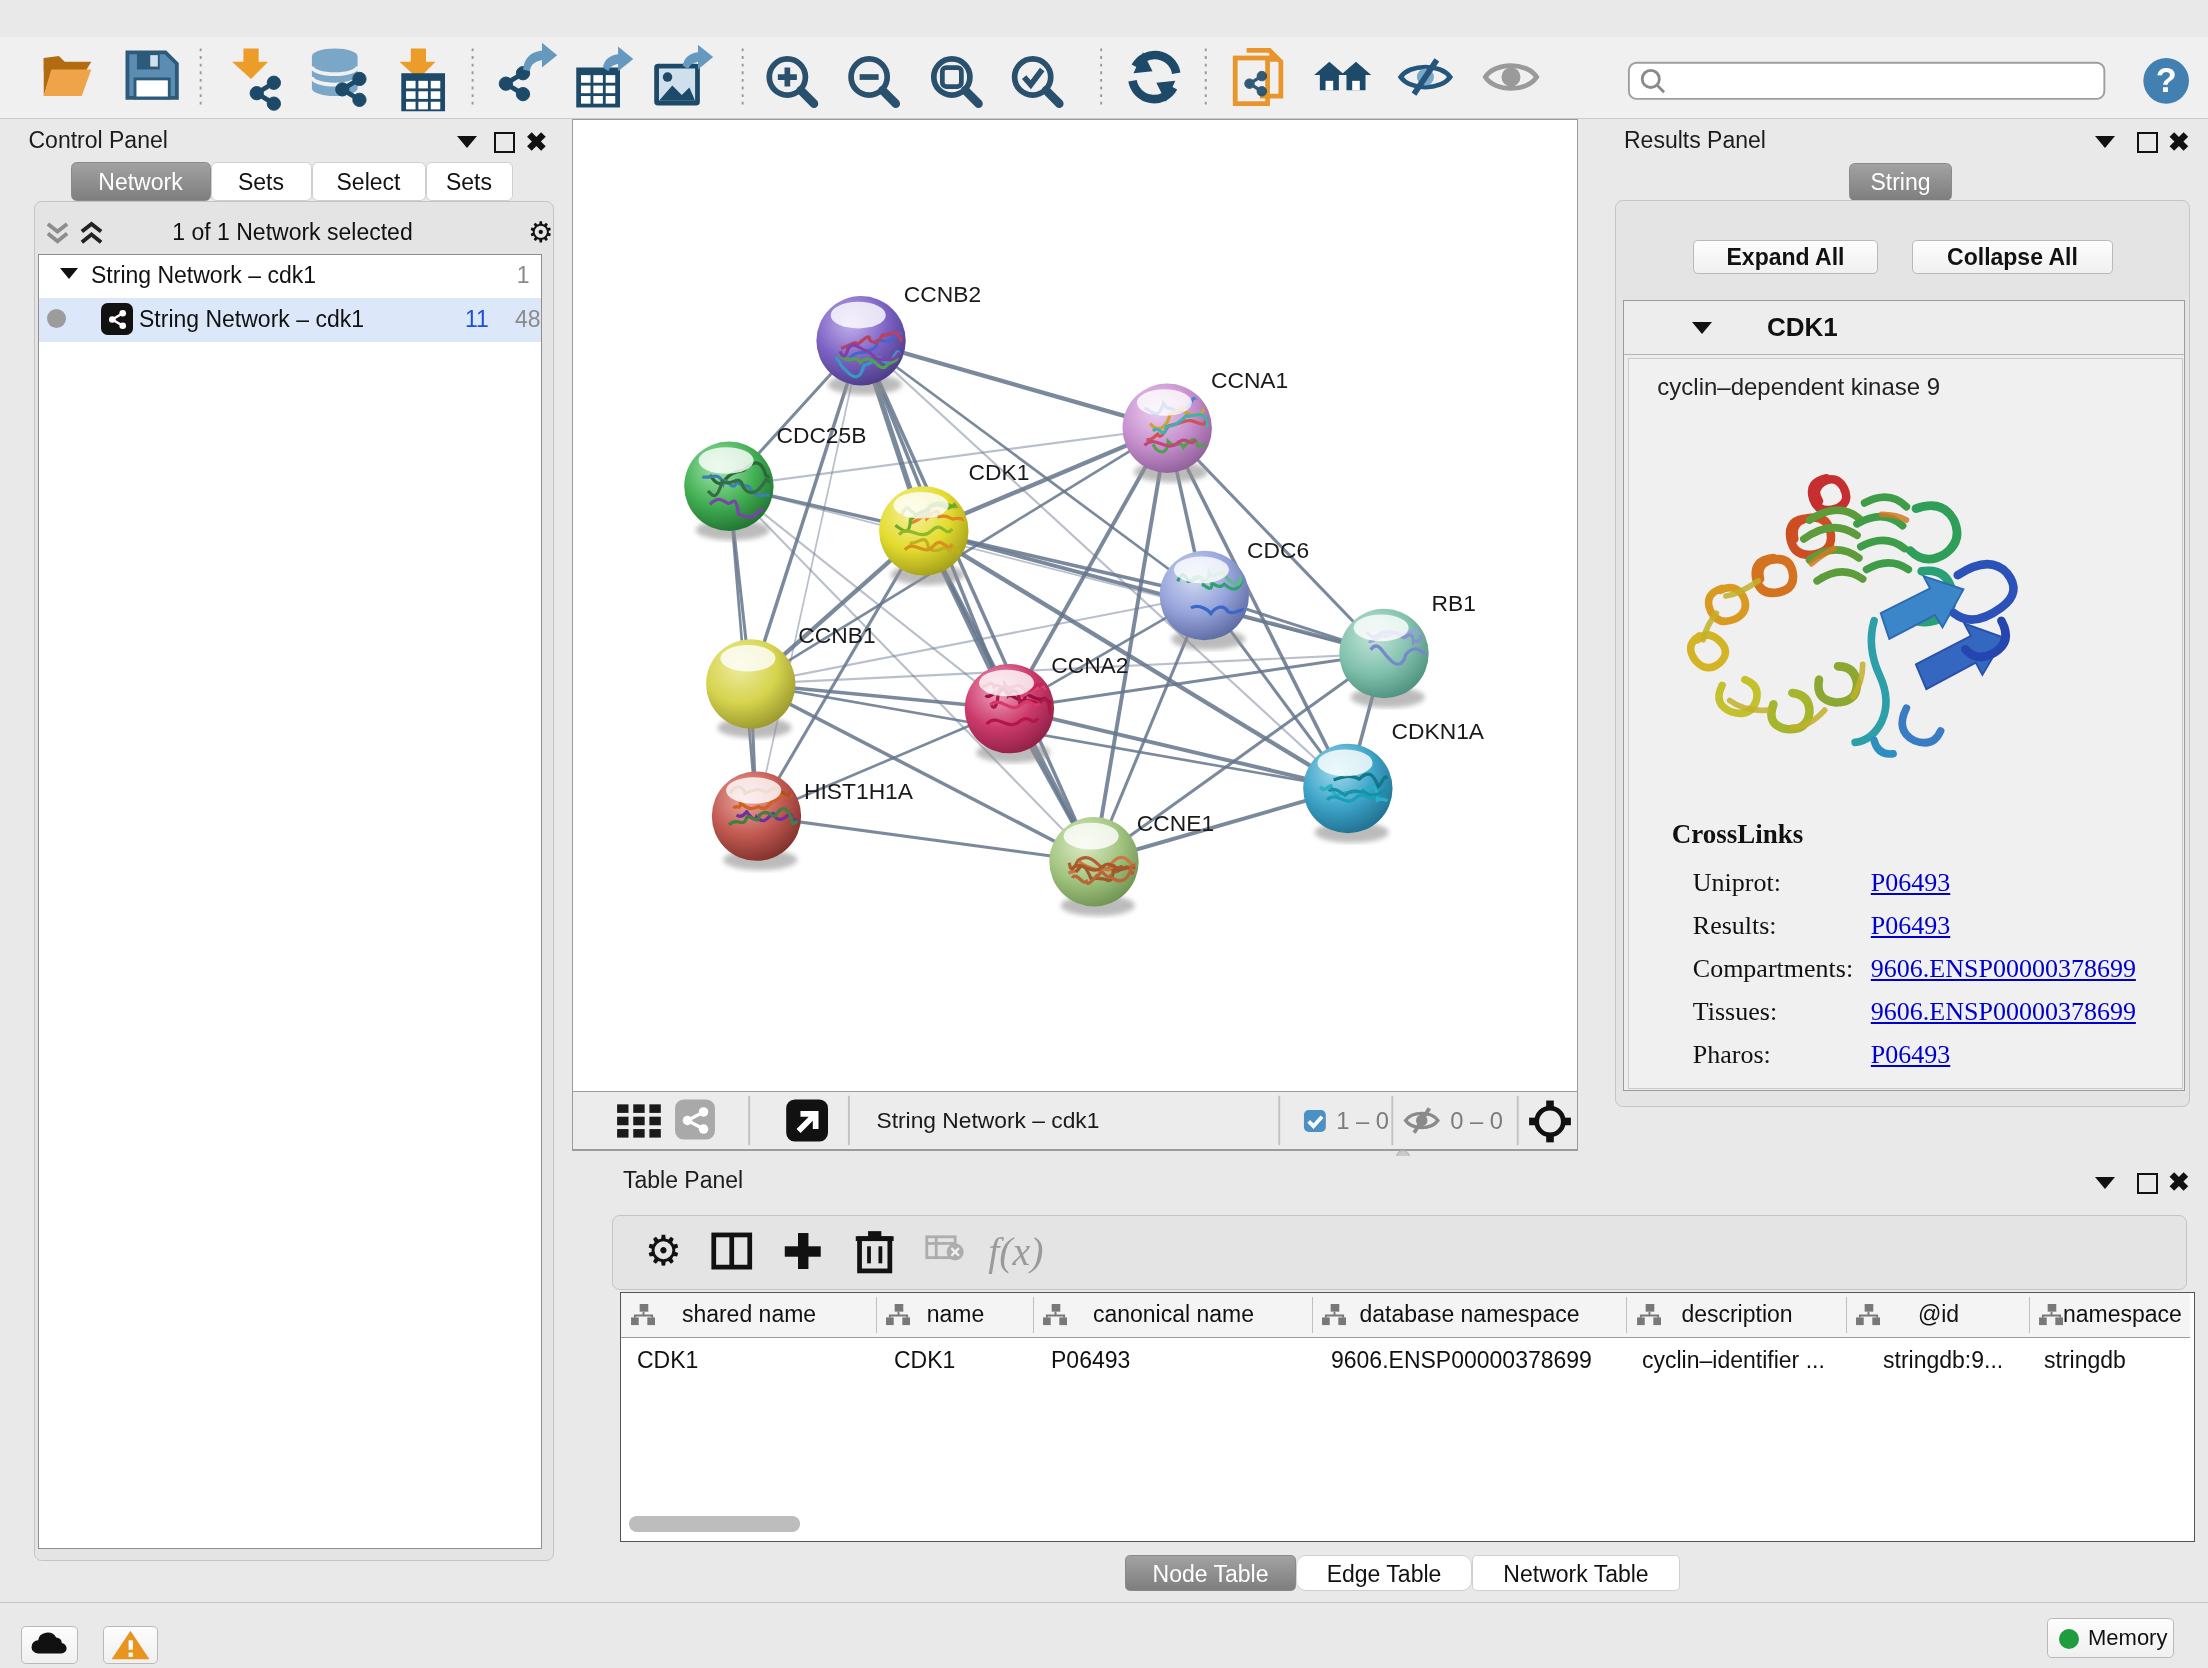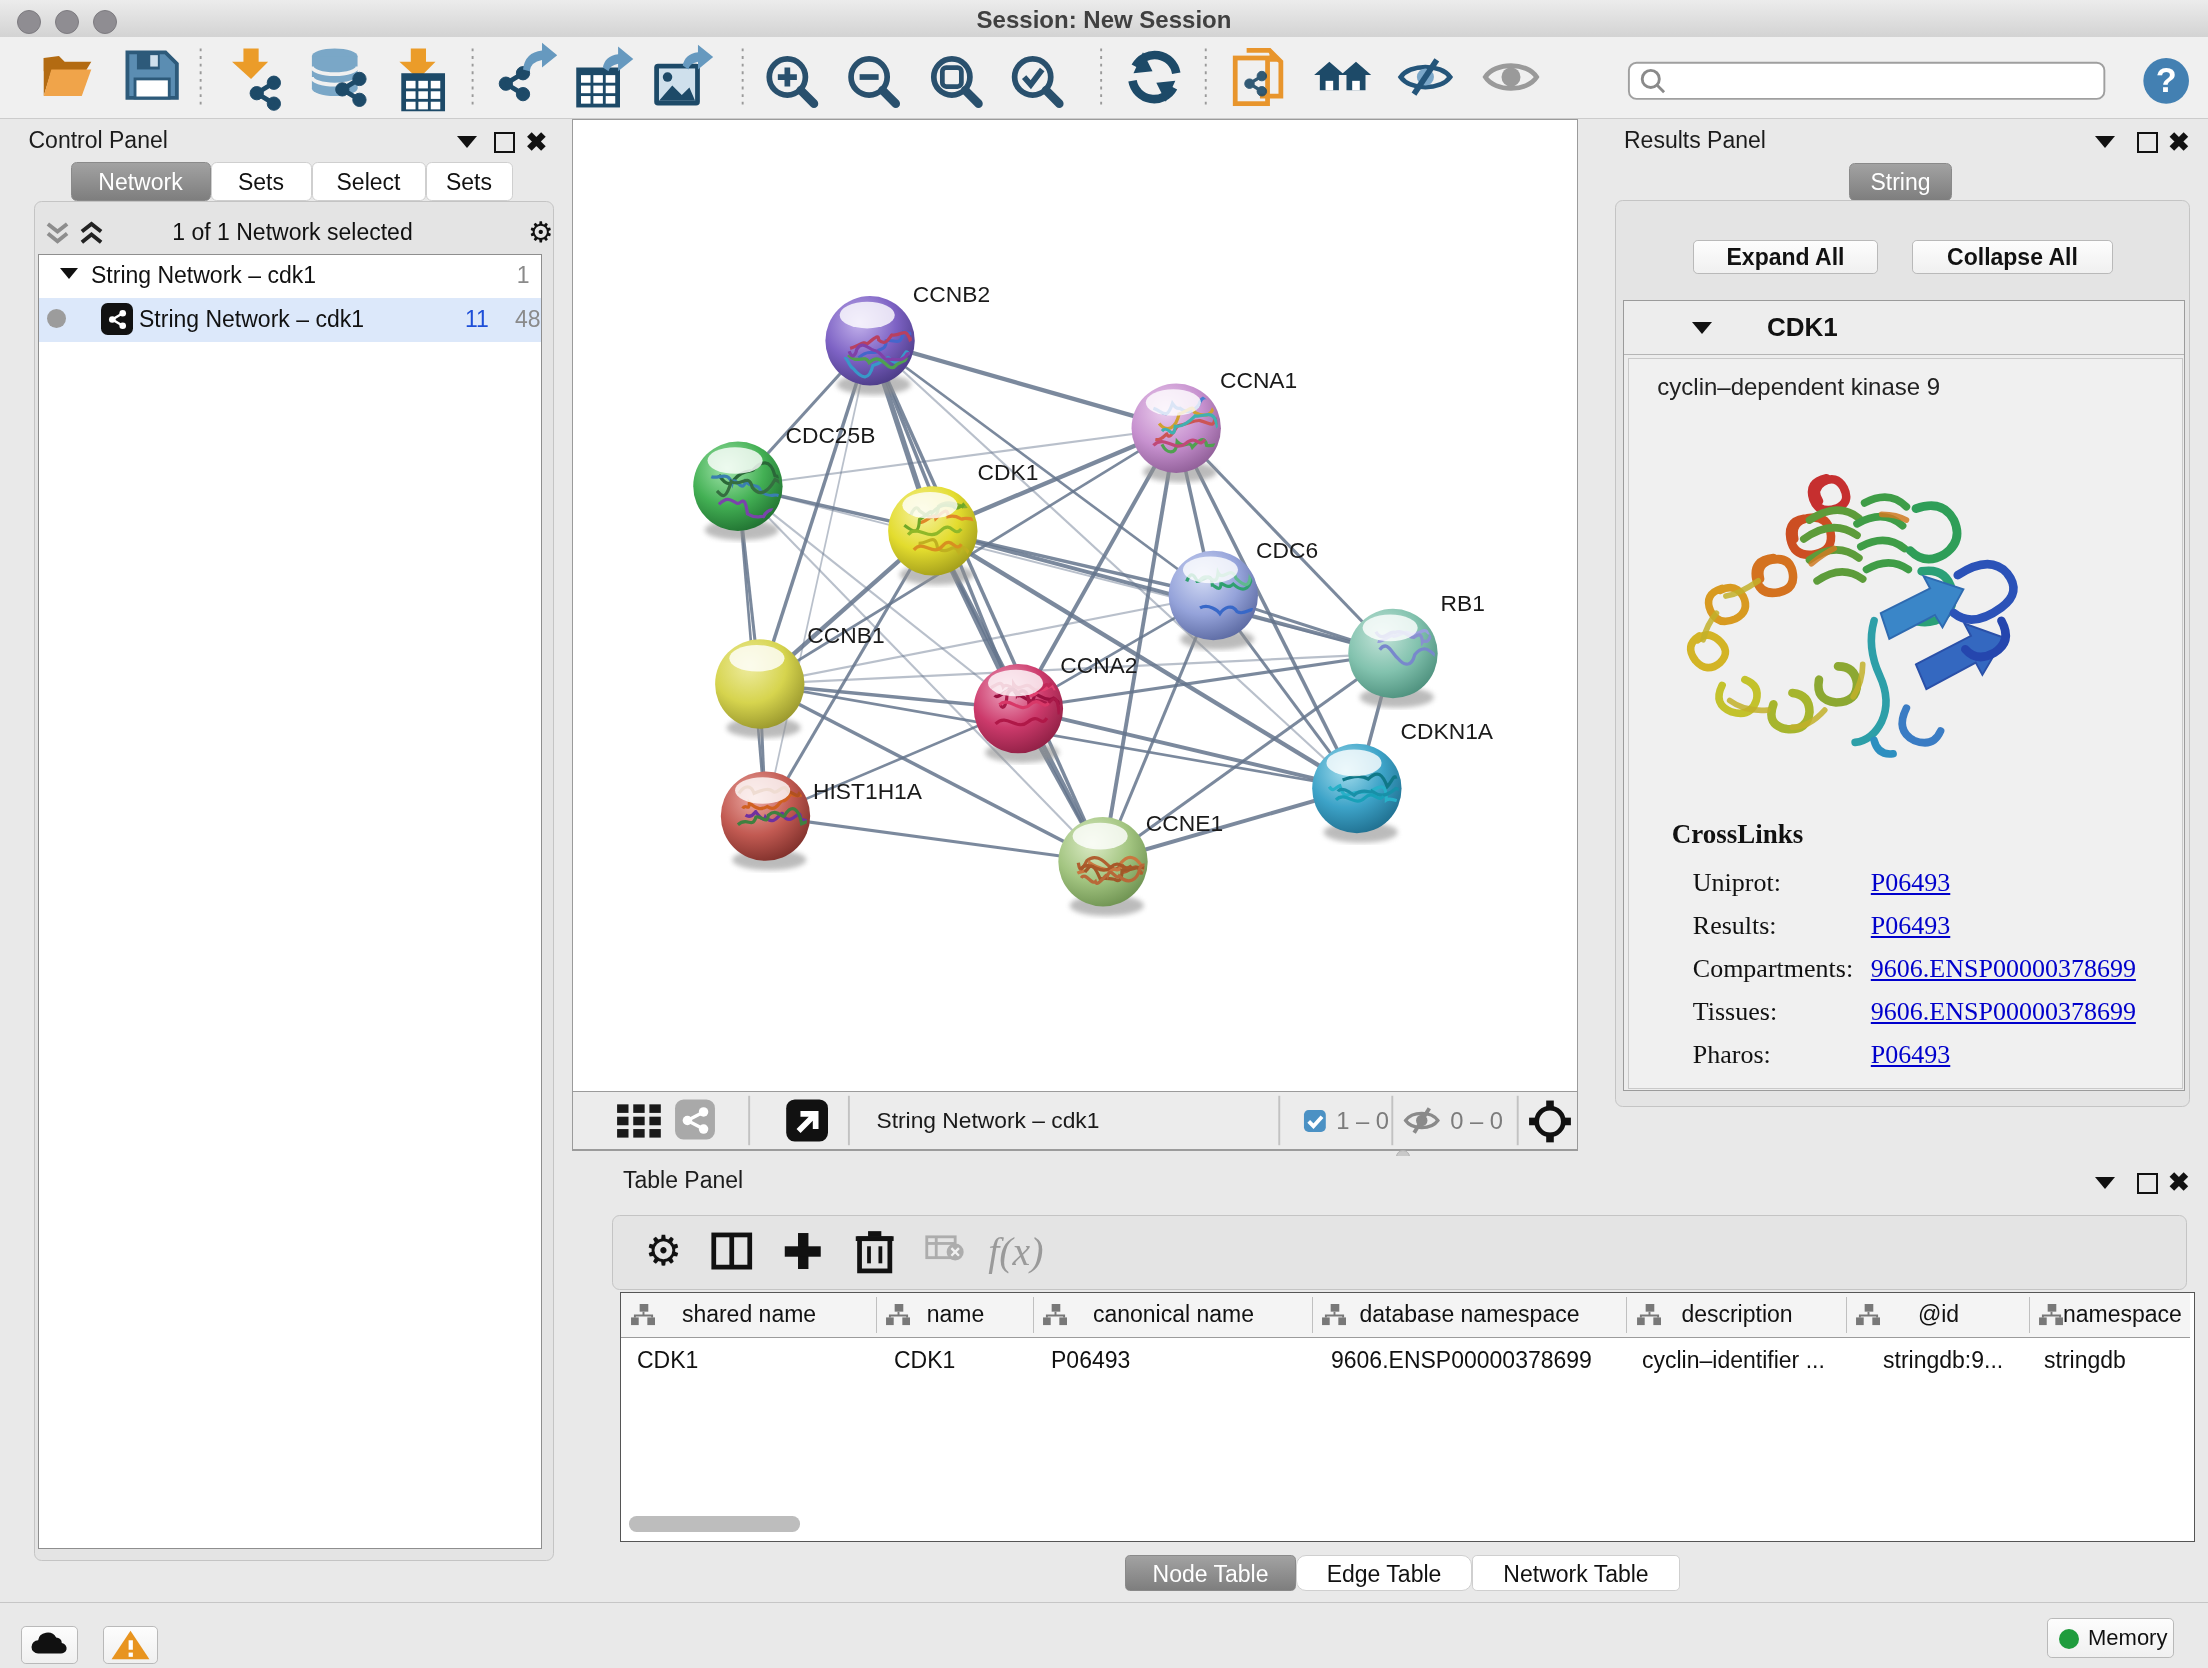--- a/index.html
+++ b/index.html
@@ -10,41 +10,35 @@
   #titlebar{left:0;top:0;width:2208px;height:37px;background:linear-gradient(#ececec,#d3d3d3);border-bottom:1px solid #ababab;}
   .tl{position:absolute;top:9.5px;width:22px;height:22px;border-radius:50%;background:#8f8d92;border:1px solid #7d7b80;}
   #title{position:absolute;top:5.7px;left:0;width:100%;text-align:center;font-size:24px;font-weight:bold;color:#404040;}
   
   #toolbar{left:0;top:37px;width:2208px;height:81px;background:#f0f0f0;border-bottom:1px solid #cccccc;}
   
   .phead{font-size:23px;color:#1c1c1c;}
   .tab{position:absolute;top:0;height:39px;background:#ffffff;border:1px solid #cfcfcf;border-radius:5.7px 5.7px 5.7px 5.7px;text-align:center;font-size:23px;color:#111;line-height:39px;box-sizing:border-box;}
   .tabsel{background:linear-gradient(#a2a2a2,#7e7e7e);color:#ffffff;border:1px solid #8a8a8a;}
   
-  #netview{left:572px;top:119px;width:1006px;height:1032px;background:#ffffff;border:1px solid #9b9b9b;box-sizing:border-box;padding-left:9px;}
+  #netview{left:572px;top:119px;width:1006px;height:1032px;background:#ffffff;border:1px solid #9b9b9b;box-sizing:border-box;}
   #netbar{left:572px;top:1091px;width:1006px;height:59px;background:#ececec;border:1px solid #9b9b9b;box-sizing:border-box;}
   
   #rpanel{left:1585px;top:119px;width:624px;height:1018px;background:#e9e9e9;}
   
   #tpanel{left:572px;top:1156px;width:1637px;height:446px;background:#e9e9e9;}
   
   #bottombar{left:0;top:1602px;width:2208px;height:67px;background:#e9e9e9;border-top:1px solid #c6c6c6;}
   .btn{position:absolute;background:linear-gradient(#fdfdfd,#f0f0f0);border:1px solid #b9b9b9;border-radius:4.8px;box-sizing:border-box;}
   a.lnk{color:#0000cc;text-decoration:underline;}
 </style>
 </head>
 <body>
 <div id="win">
 
-  <div class="abs" id="titlebar">
-    <div class="tl" style="left:17px;"></div>
-    <div class="tl" style="left:55px;"></div>
-    <div class="tl" style="left:93px;"></div>
-    <div id="title">Session: New Session</div>
-  </div>
 
   <div class="abs" id="toolbar">
     <svg width="2208" height="81" viewBox="0 0 2322 85">
       <defs>
         <g id="sharegl">
             <circle cx="22" cy="4" r="7"></circle>
             <circle cx="4" cy="15" r="7"></circle>
             <circle cx="22" cy="26" r="7"></circle>
             <path d="M4 15L22 4M4 15l18 11" stroke-width="5" fill="none"></path>
           </g>

